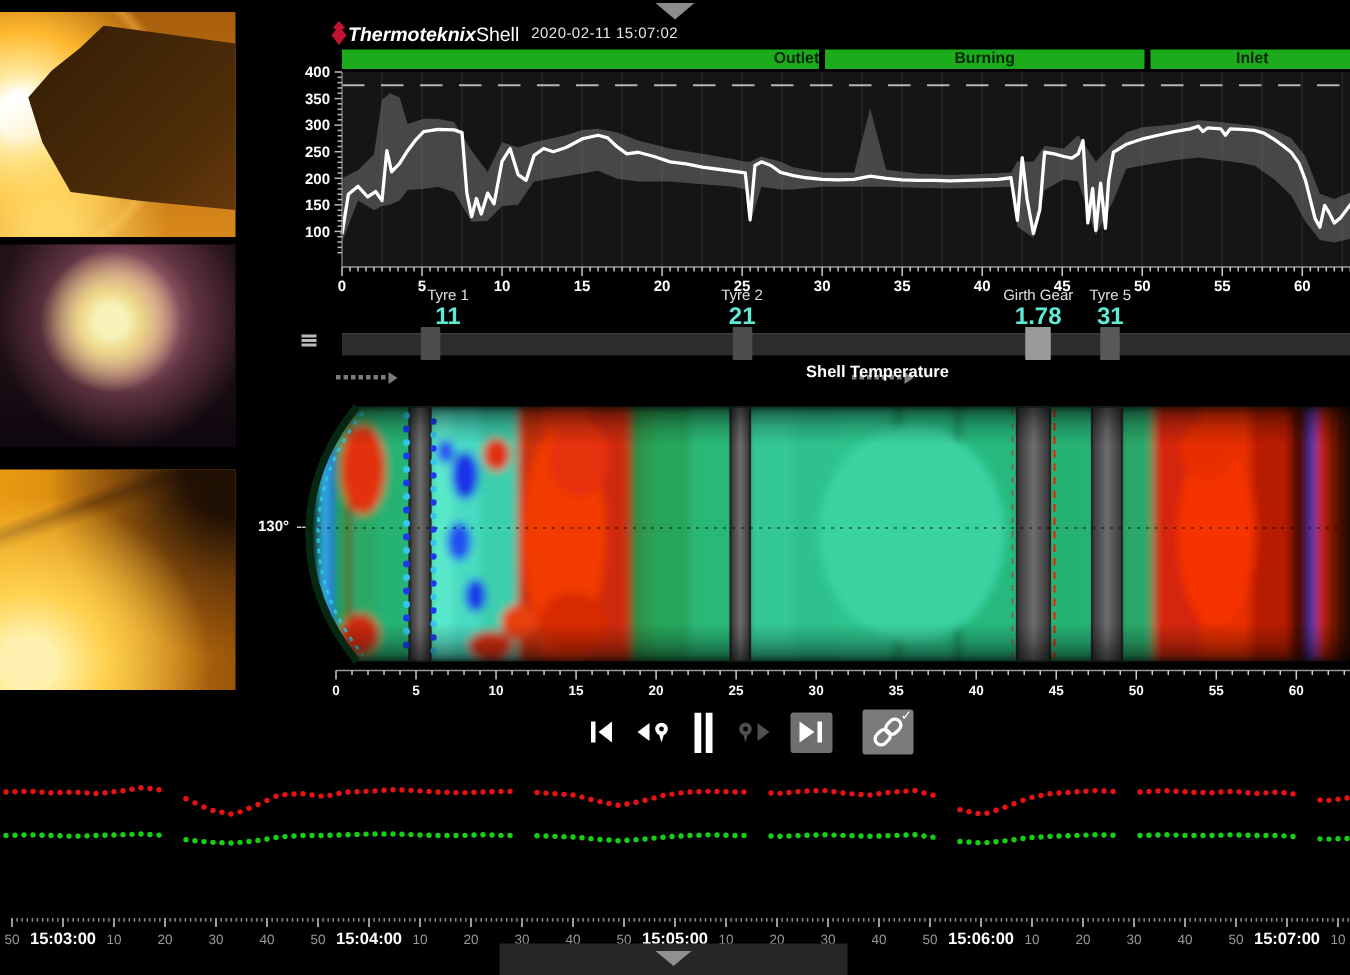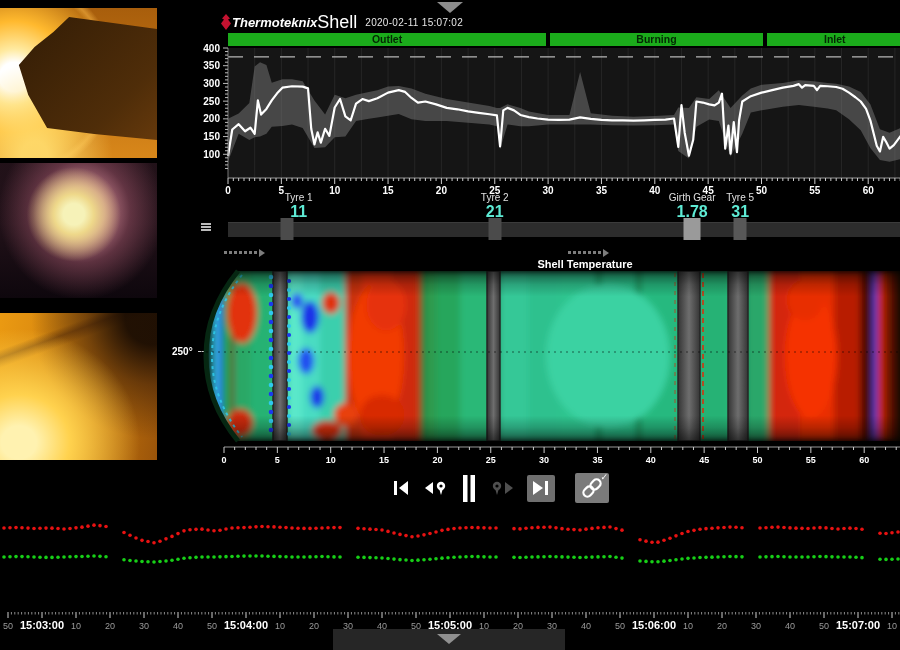--- a/index.html
+++ b/index.html
@@ -24,40 +24,40 @@
       #231219;}
   .cam3{top:313px;height:147px;
     background:
       radial-gradient(ellipse at 12% 88%, #fff2b0 0 9%, #ffd24e 26%, rgba(230,140,20,0) 62%),
       radial-gradient(circle at 97% 3%, rgba(25,12,3,.95) 0 13%, rgba(60,30,8,.6) 32%, rgba(0,0,0,0) 58%),
       linear-gradient(160deg, transparent 18%, rgba(90,45,8,.55) 22%, transparent 27%),
       linear-gradient(100deg,#eb9a12,#c8780d 60%,#9a540a);}
   
   .hdr{position:absolute;left:220px;top:13px;height:18px;display:flex;align-items:center;gap:0;}
   .brand{font-weight:bold;font-style:italic;font-size:13px;}
-  .prod{font-size:18px;}
+  .prod{font-size:13px;}
   .dt{font-size:10px;color:#e6e6e6;margin-left:8px;letter-spacing:.3px;}
   
   .zone{position:absolute;top:33px;height:13px;background:#1bab1b;color:#032803;
         font-size:10.5px;font-weight:bold;text-align:center;line-height:13px;}
   
   .top-cursor{position:absolute;left:437px;top:2px;width:0;height:0;
      border-left:13px solid transparent;border-right:13px solid transparent;border-top:11px solid #8c8c8c;}
   svg.layer{position:absolute;}
   .marker{position:absolute;top:192px;text-align:center;transform:translateX(-50%);}
   .marker .ml{font-size:10px;color:#e0e0e0;}
   .marker .mv{font-size:16px;font-weight:bold;color:#5eead4;}
   .menu-icon{position:absolute;left:201px;top:222px;width:10px;height:10px;}
   .menu-icon i{display:block;height:2px;background:#bbb;margin:1px 0;}
   .slider-bar{position:absolute;left:228px;top:222px;width:672px;height:14px;background:#2c2c2c;border-top:1px solid #3b3b3b;}
   .handle{position:absolute;top:218px;height:22px;transform:translateX(-50%);}
   .dotarrow{position:absolute;top:243px;height:6px;}
   .dotarrow i{display:inline-block;width:3px;height:3px;background:#7d7d7d;margin-right:2px;vertical-align:middle;}
   .dotarrow b{display:inline-block;width:0;height:0;border-top:4px solid transparent;border-bottom:4px solid transparent;border-left:6px solid #7d7d7d;vertical-align:middle;}
-  .shelltemp{position:absolute;left:505px;top:258px;width:160px;text-align:center;font-size:11px;font-weight:bold;}
+  .shelltemp{position:absolute;left:505px;top:242px;width:160px;text-align:center;font-size:11px;font-weight:bold;}
   .angle{position:absolute;left:172px;top:346px;font-size:10px;font-weight:bold;color:#fff;}
   .angle-dash{position:absolute;left:198px;top:351px;width:10px;border-top:1px dashed #ccc;}
   
   .controls{position:absolute;left:385px;top:470px;height:36px;display:flex;align-items:center;}
   .pbtn{background:none;border:none;padding:0;margin:0 6px;cursor:pointer;display:flex;align-items:center;justify-content:center;}
   .pbtn.raised{background:#6f6f6f;border-radius:2px;}
   .linkbtn{position:relative;background:#7b7b7b;border-radius:2px;width:34px;height:30px;margin-left:14px;}
   .linkbtn .chk{position:absolute;right:1px;top:-1px;font-size:9px;color:#fff;}
   
   .thumb{position:absolute;left:333px;top:629px;width:232px;height:21px;background:#262626;}
@@ -81,21 +81,21 @@
   <div class="hdr">
     <svg width="12" height="16" viewBox="0 0 12 16">
       <path d="M6,0 L10,4.5 L8,5.6 L11,9.5 L6,16 L1,9.5 L4,5.6 L2,4.5 Z" fill="#c41230"></path>
     </svg>
     <span class="brand">Thermoteknix</span>
     <span class="prod">Shell</span>
     <span class="dt">2020-02-11 15:07:02</span>
   </div>
 
   <div id="zones">
-      <div class="zone" style="left: 228px; width: 318.1px;">Outlet</div>
+      <div class="zone" style="left: 228px; width: 318.1px; text-align: right;">Outlet</div>
       <div class="zone" style="left: 550.234px; width: 212.467px;">Burning</div>
       <div class="zone" style="left: 766.835px; width: 136px;">Inlet</div>
     </div>
 
   <svg id="profile" class="layer" style="left:160px;top:40px" width="740" height="160">
       <rect x="68" y="8" width="672" height="130" fill="#151515"></rect>
       <line x1="94.675" y1="8" x2="94.675" y2="138" stroke="#262626" stroke-width="1"></line>
       <line x1="121.35" y1="8" x2="121.35" y2="138" stroke="#262626" stroke-width="1"></line>
       <line x1="148.025" y1="8" x2="148.025" y2="138" stroke="#262626" stroke-width="1"></line>
       <line x1="174.7" y1="8" x2="174.7" y2="138" stroke="#262626" stroke-width="1"></line>
@@ -339,21 +339,21 @@
       <div class="handle" style="left: 494.75px; width: 13px; background: rgb(75, 75, 75);"></div>
       <div class="handle" style="left: 692.145px; width: 17px; background: rgb(154, 154, 154);"></div>
       <div class="handle" style="left: 740.16px; width: 13px; background: rgb(88, 88, 88);"></div>
     </div>
   <div class="dotarrow" style="left:224px">
     <i></i><i></i><i></i><i></i><i></i><i></i><i></i><b></b></div>
   <div class="dotarrow" style="left:568px">
     <i></i><i></i><i></i><i></i><i></i><i></i><i></i><b></b></div>
 
   <div class="shelltemp">Shell Temperature</div>
-  <div class="angle">250°</div>
+  <div class="angle">130°</div>
   <div class="angle-dash"></div>
 
   <svg id="heatmap" class="layer" style="left:160px;top:265px" width="740" height="200">
       <defs>
         <filter id="hb" x="-5%" y="-5%" width="110%" height="110%">
           <feGaussianBlur stdDeviation="3"></feGaussianBlur>
         </filter>
         <clipPath id="cyl">
           <path d="M78,6 Q46,45 46,91 Q46,137 78,176 L740,176 L740,6 Z"></path>
         </clipPath>

